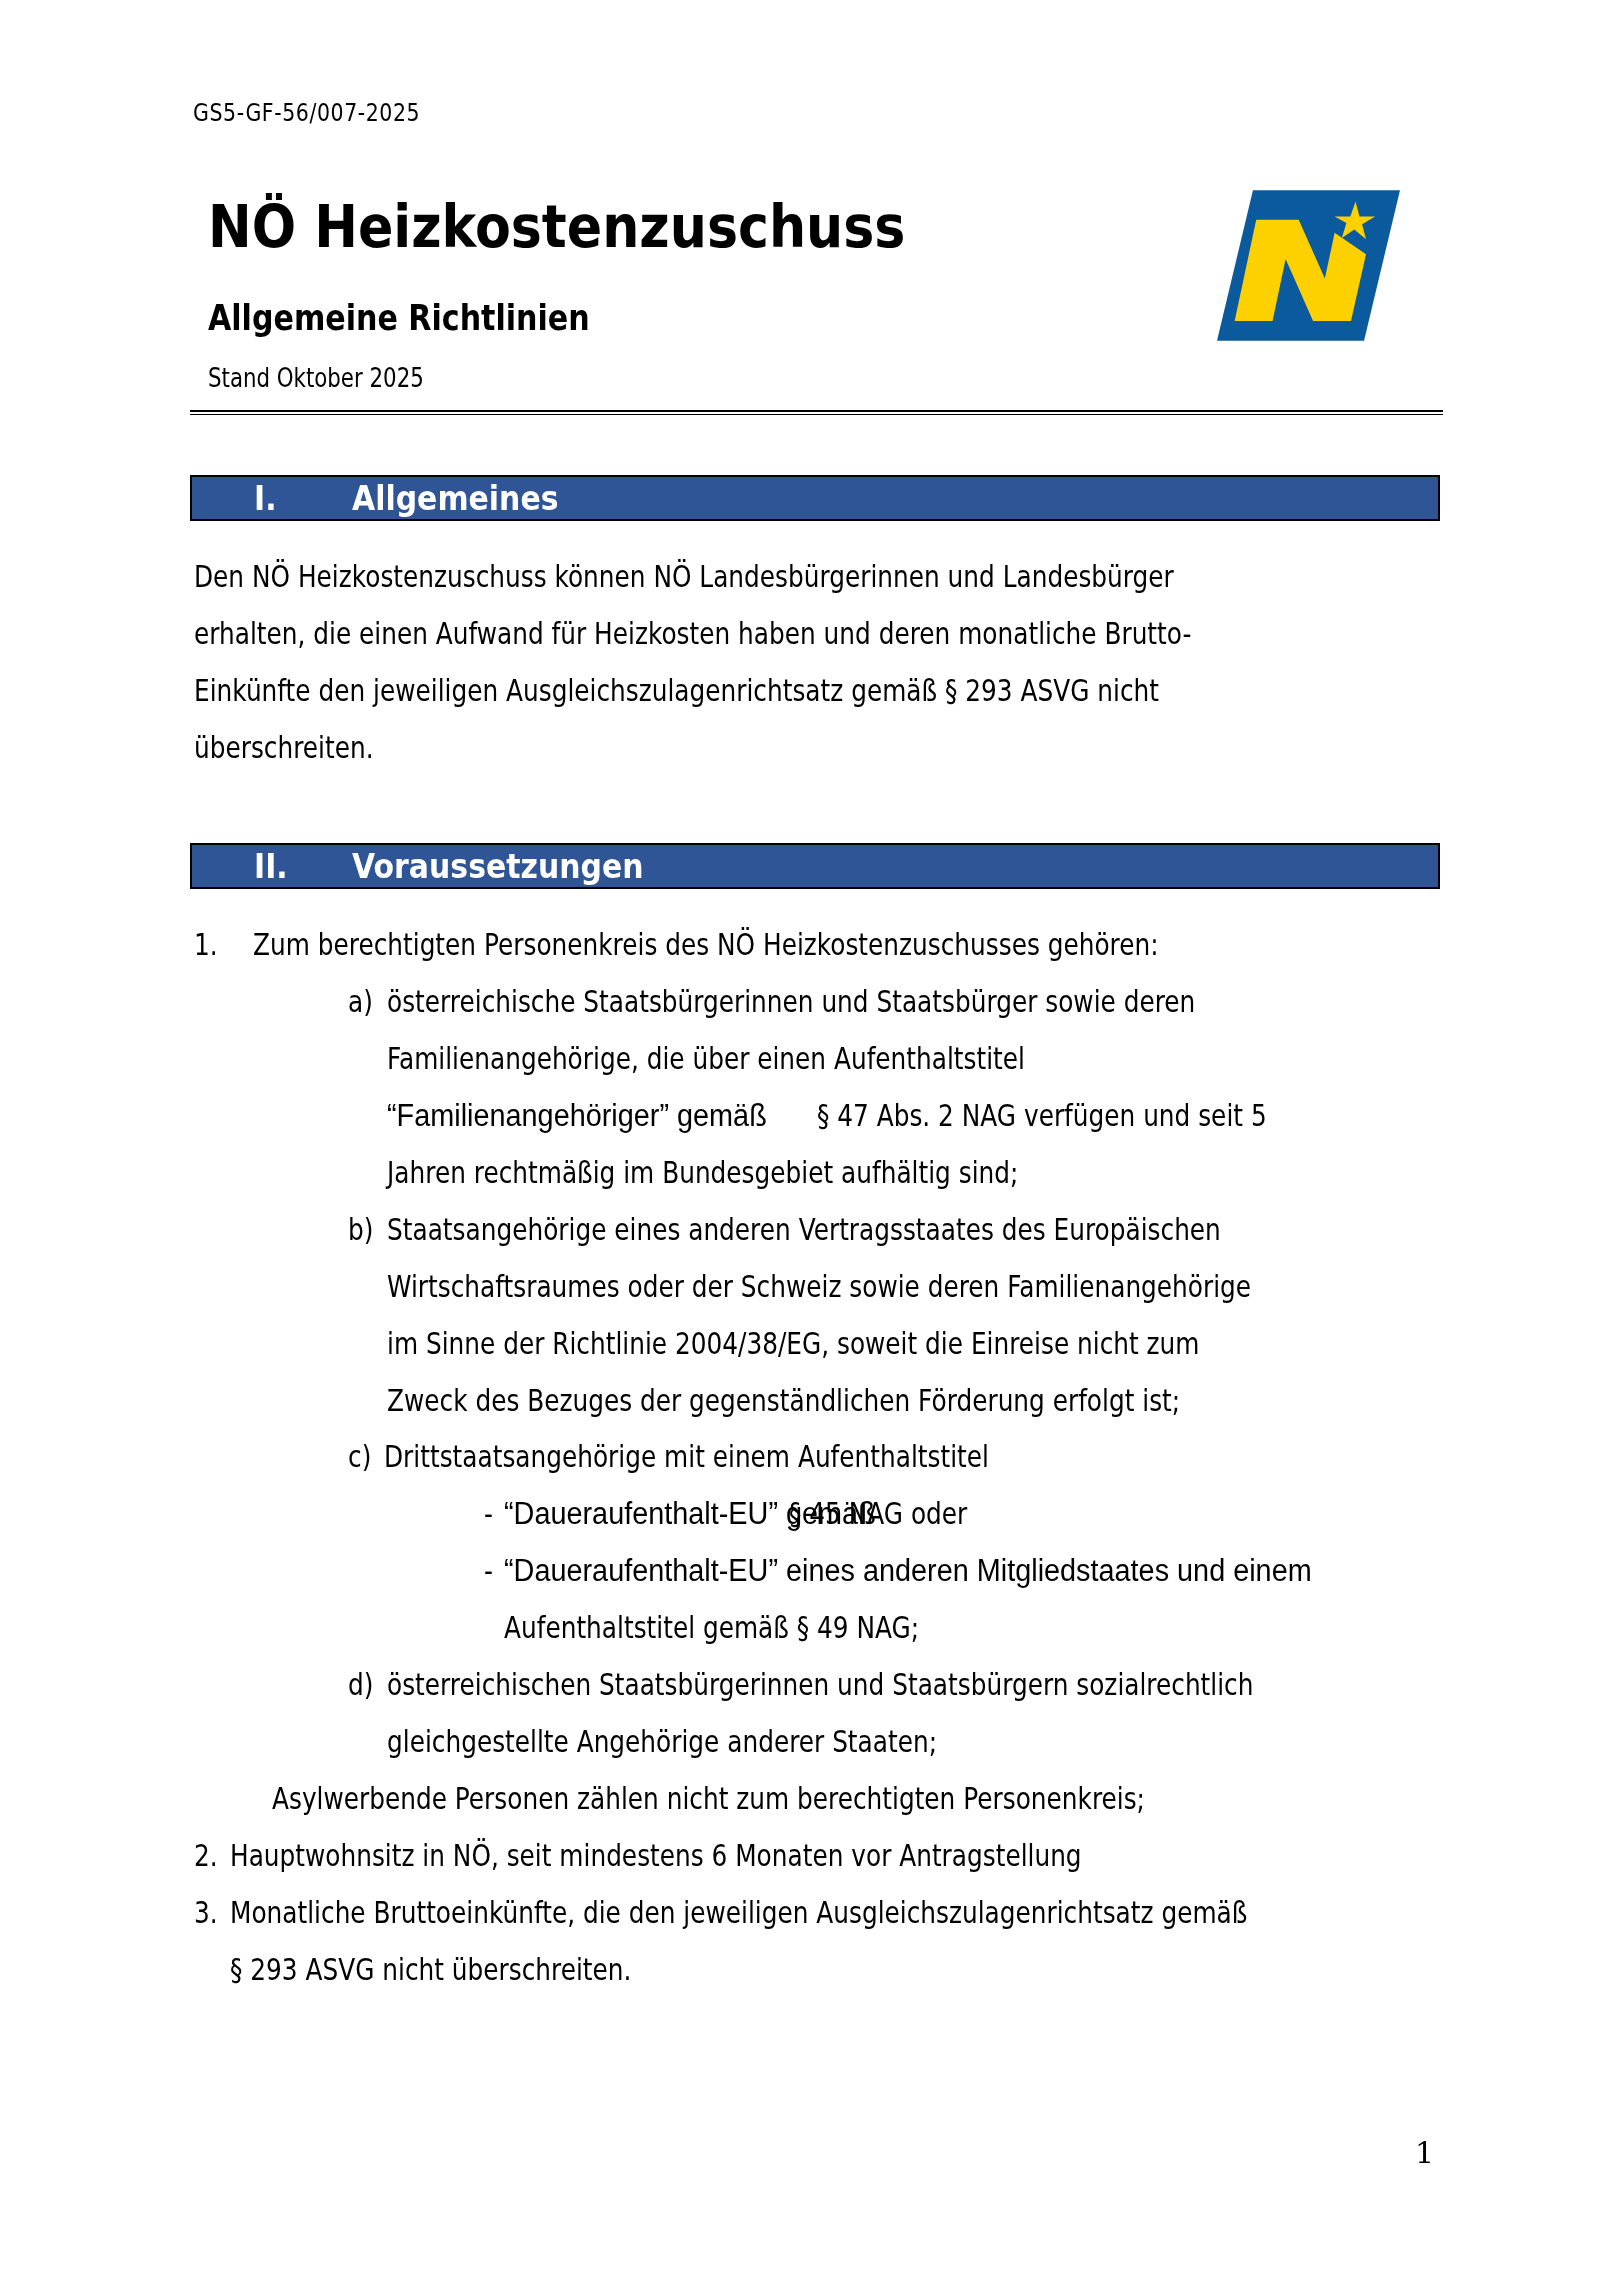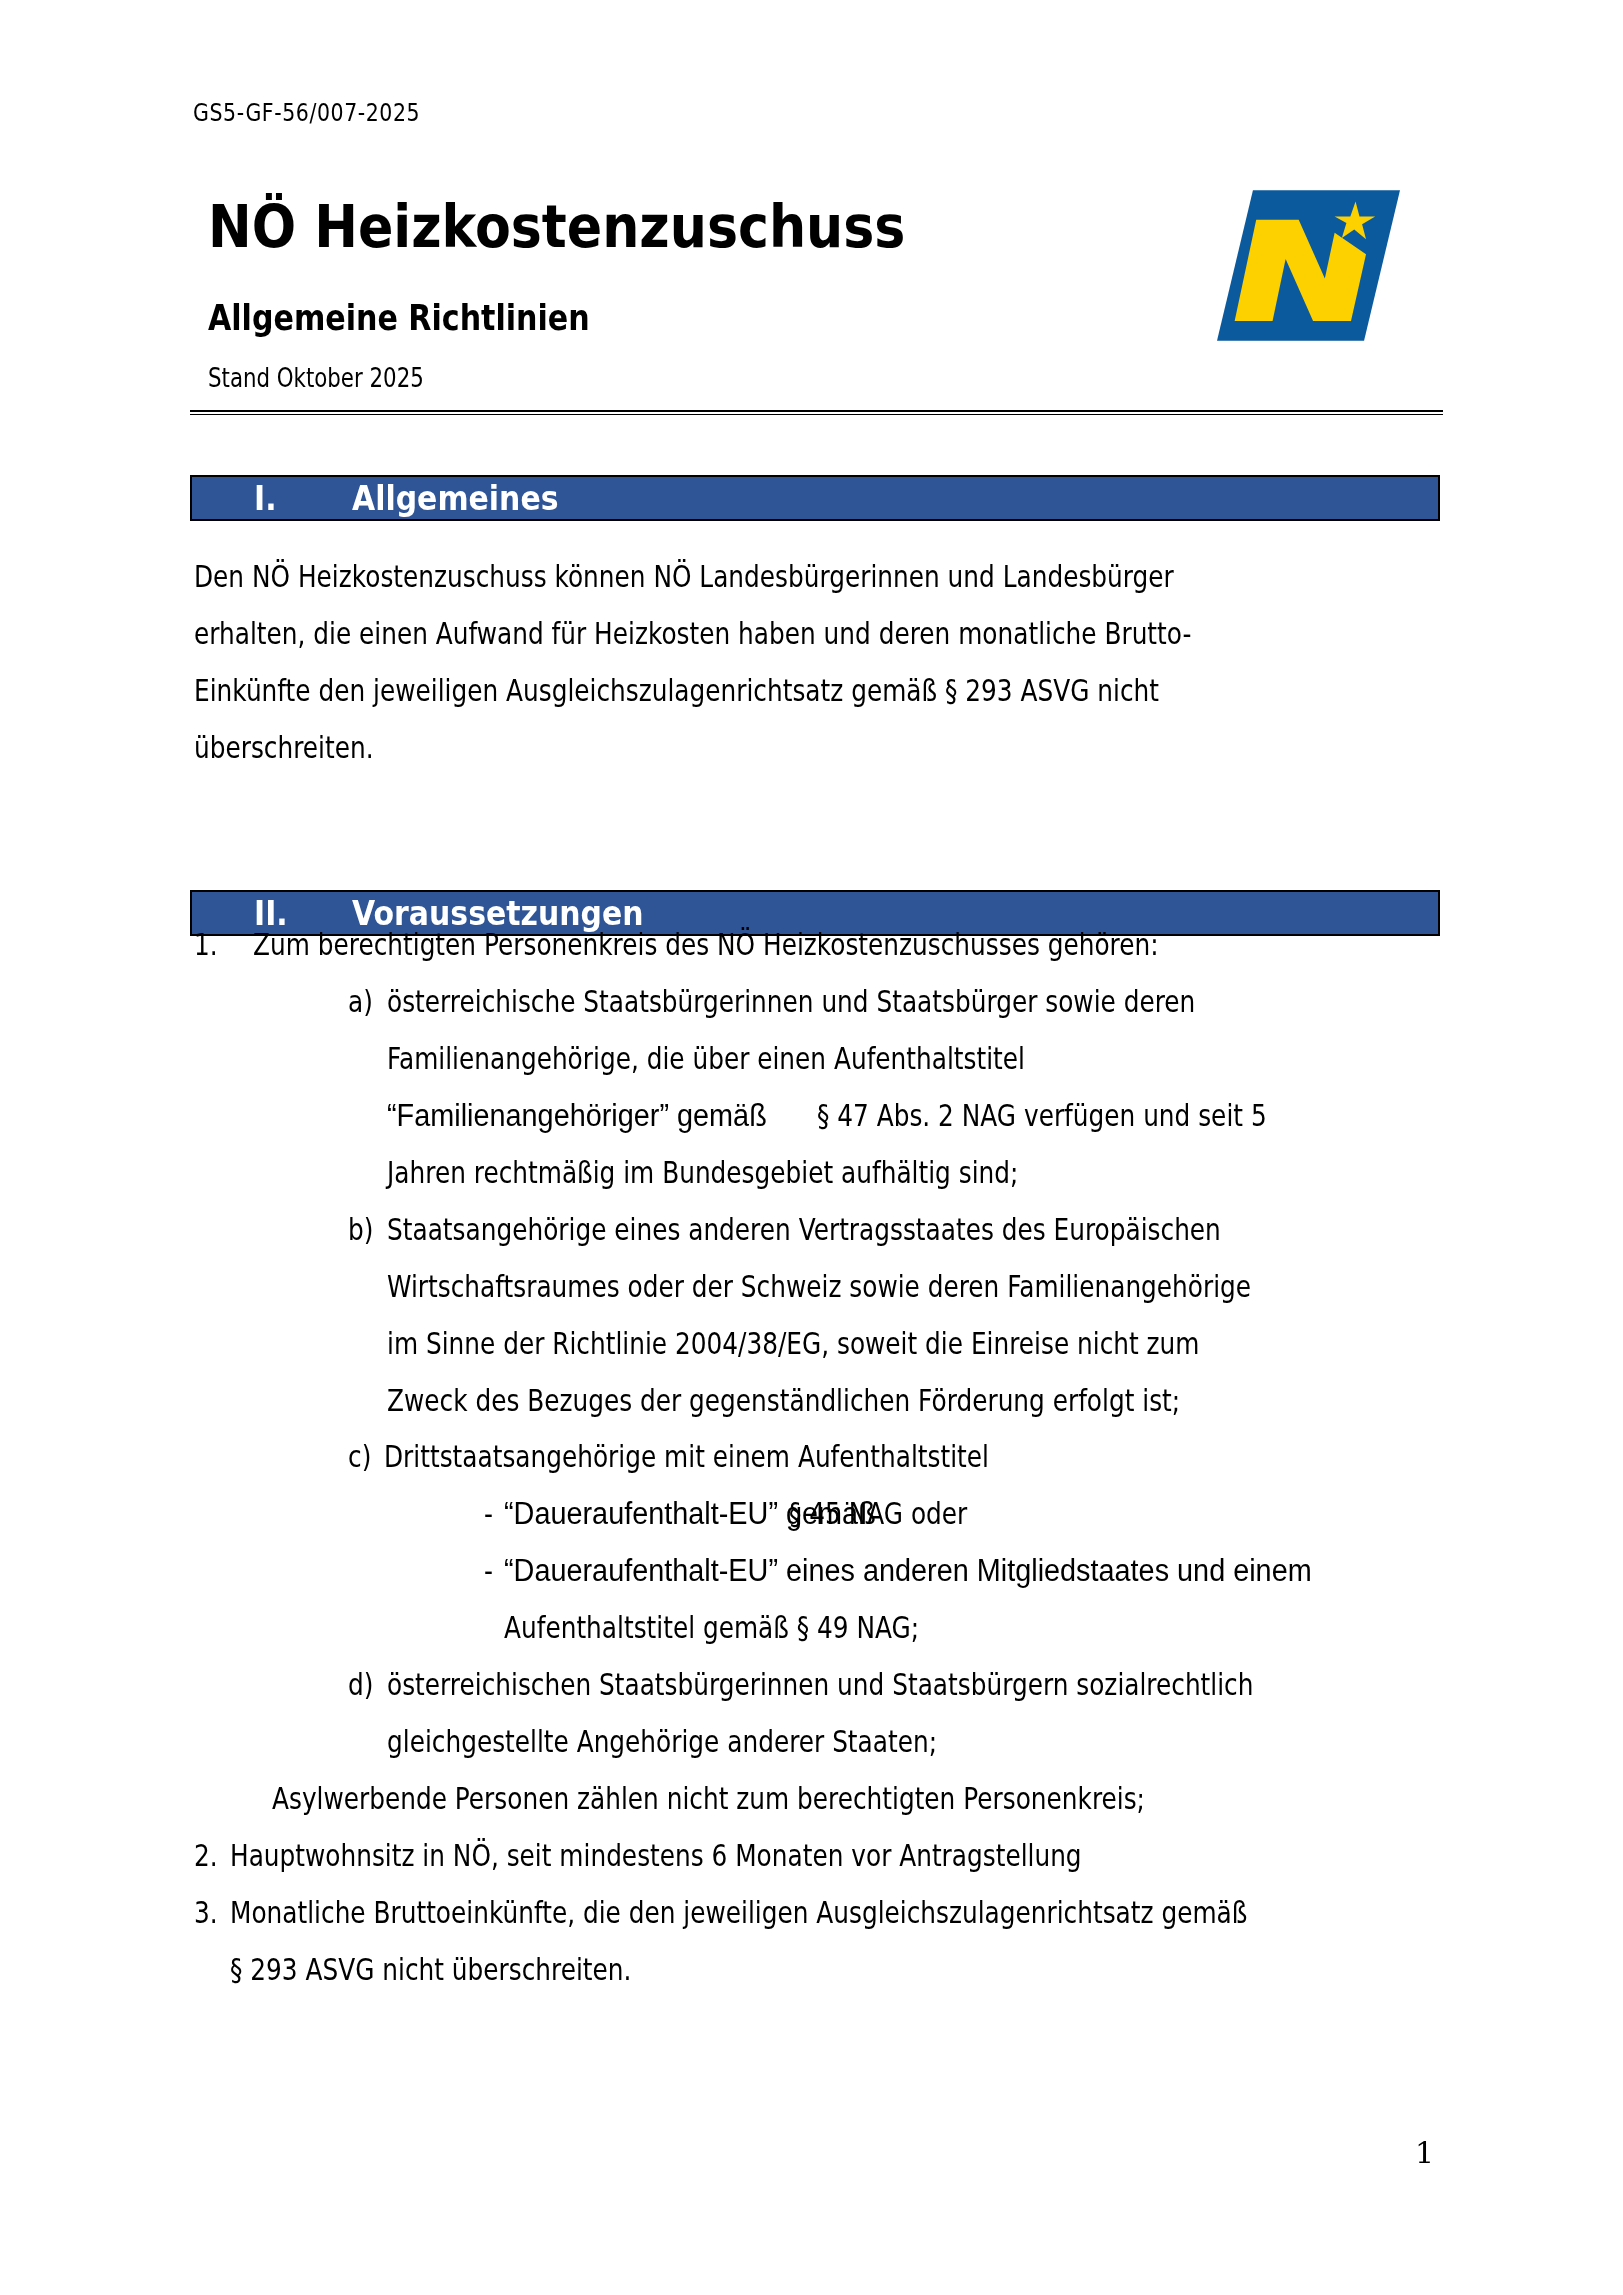--- a/index.html
+++ b/index.html
@@ -133,21 +133,21 @@
   <span class="label">Allgemeines</span>
 </div>
 
 <div>
   <div class="line" style="left:194px; top:548px;">Den NÖ Heizkostenzuschuss können NÖ Landesbürgerinnen und Landesbürger</div>
   <div class="line" style="left:194px; top:605px;">erhalten, die einen Aufwand für Heizkosten haben und deren monatliche Brutto-</div>
   <div class="line" style="left:194px; top:662px;">Einkünfte den jeweiligen Ausgleichszulagenrichtsatz gemäß § 293 ASVG nicht</div>
   <div class="line" style="left:194px; top:719px;">überschreiten.</div>
 </div>
 
-<div class="section-bar" style="top:890px;text-decoration:underline;">
+<div class="section-bar" style="top:843px;text-decoration:underline;">
   <span class="num">II.</span>
   <span class="label">Voraussetzungen</span>
 </div>
 
 <div>
 
   <div>
     <div class="line" style="left:194px; top:916px;">1.</div>
     <div class="line" style="left:253px; top:916px;">Zum berechtigten Personenkreis des NÖ Heizkostenzuschusses gehören:</div>
 

